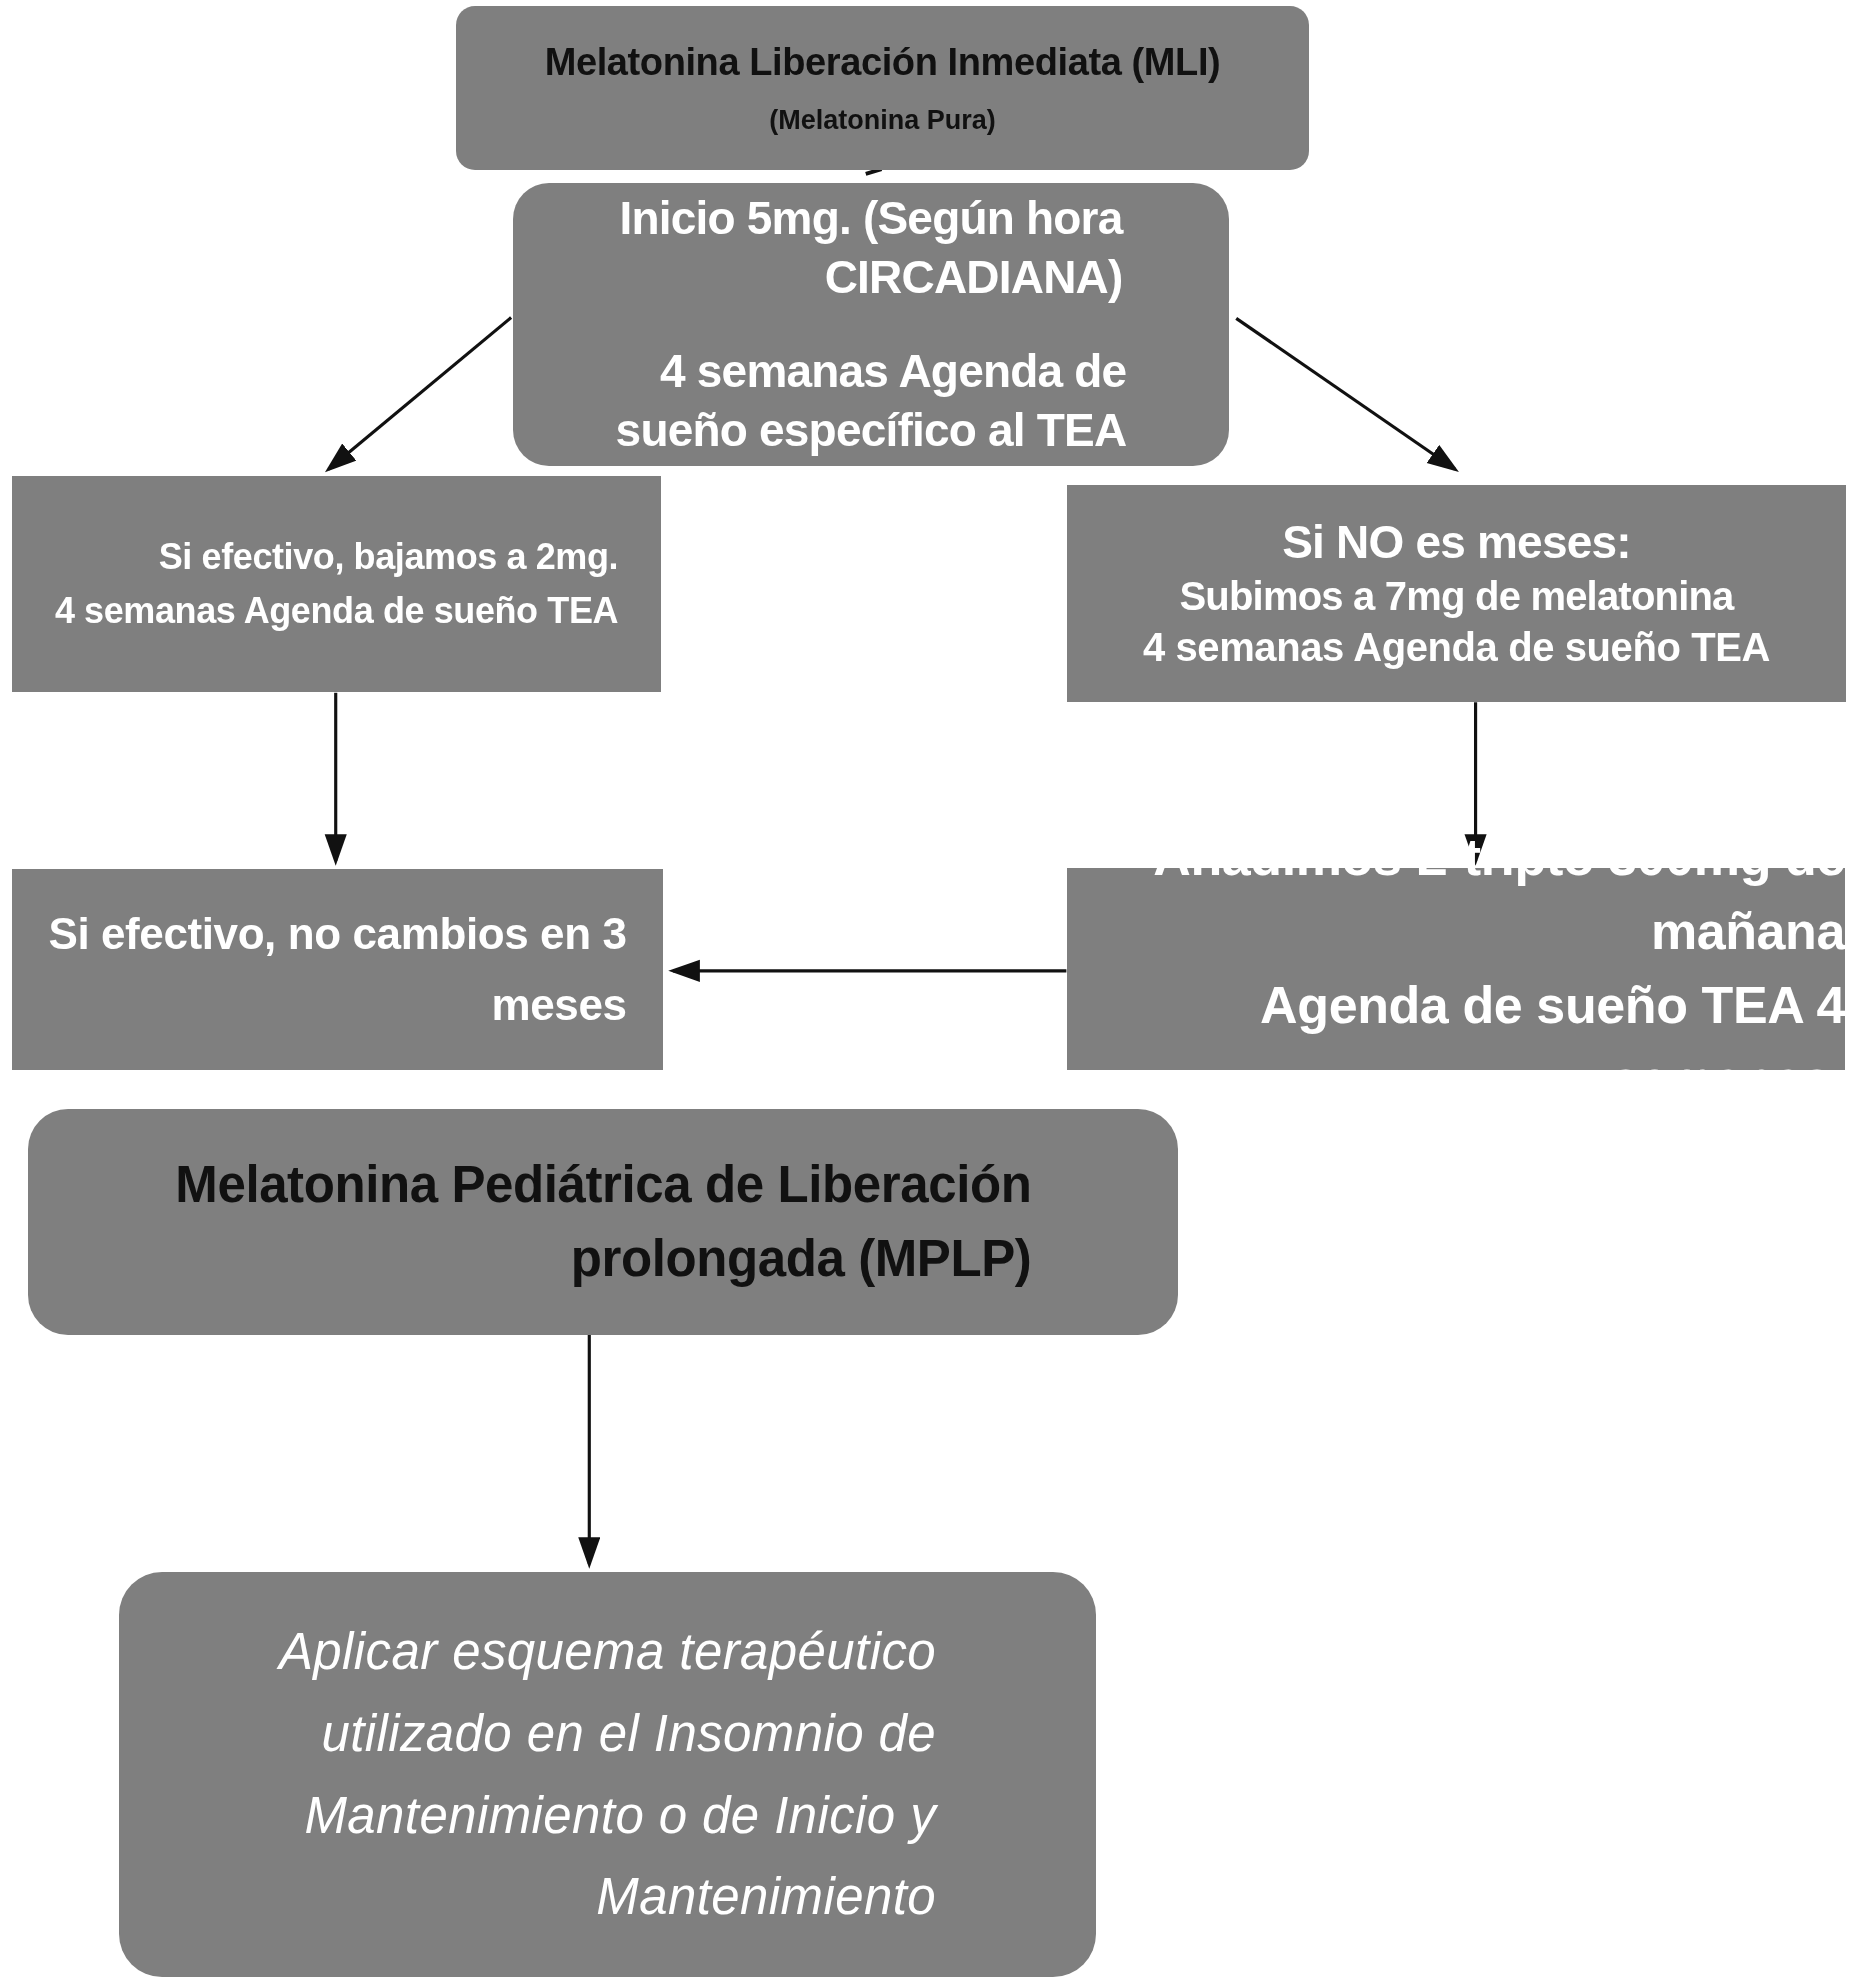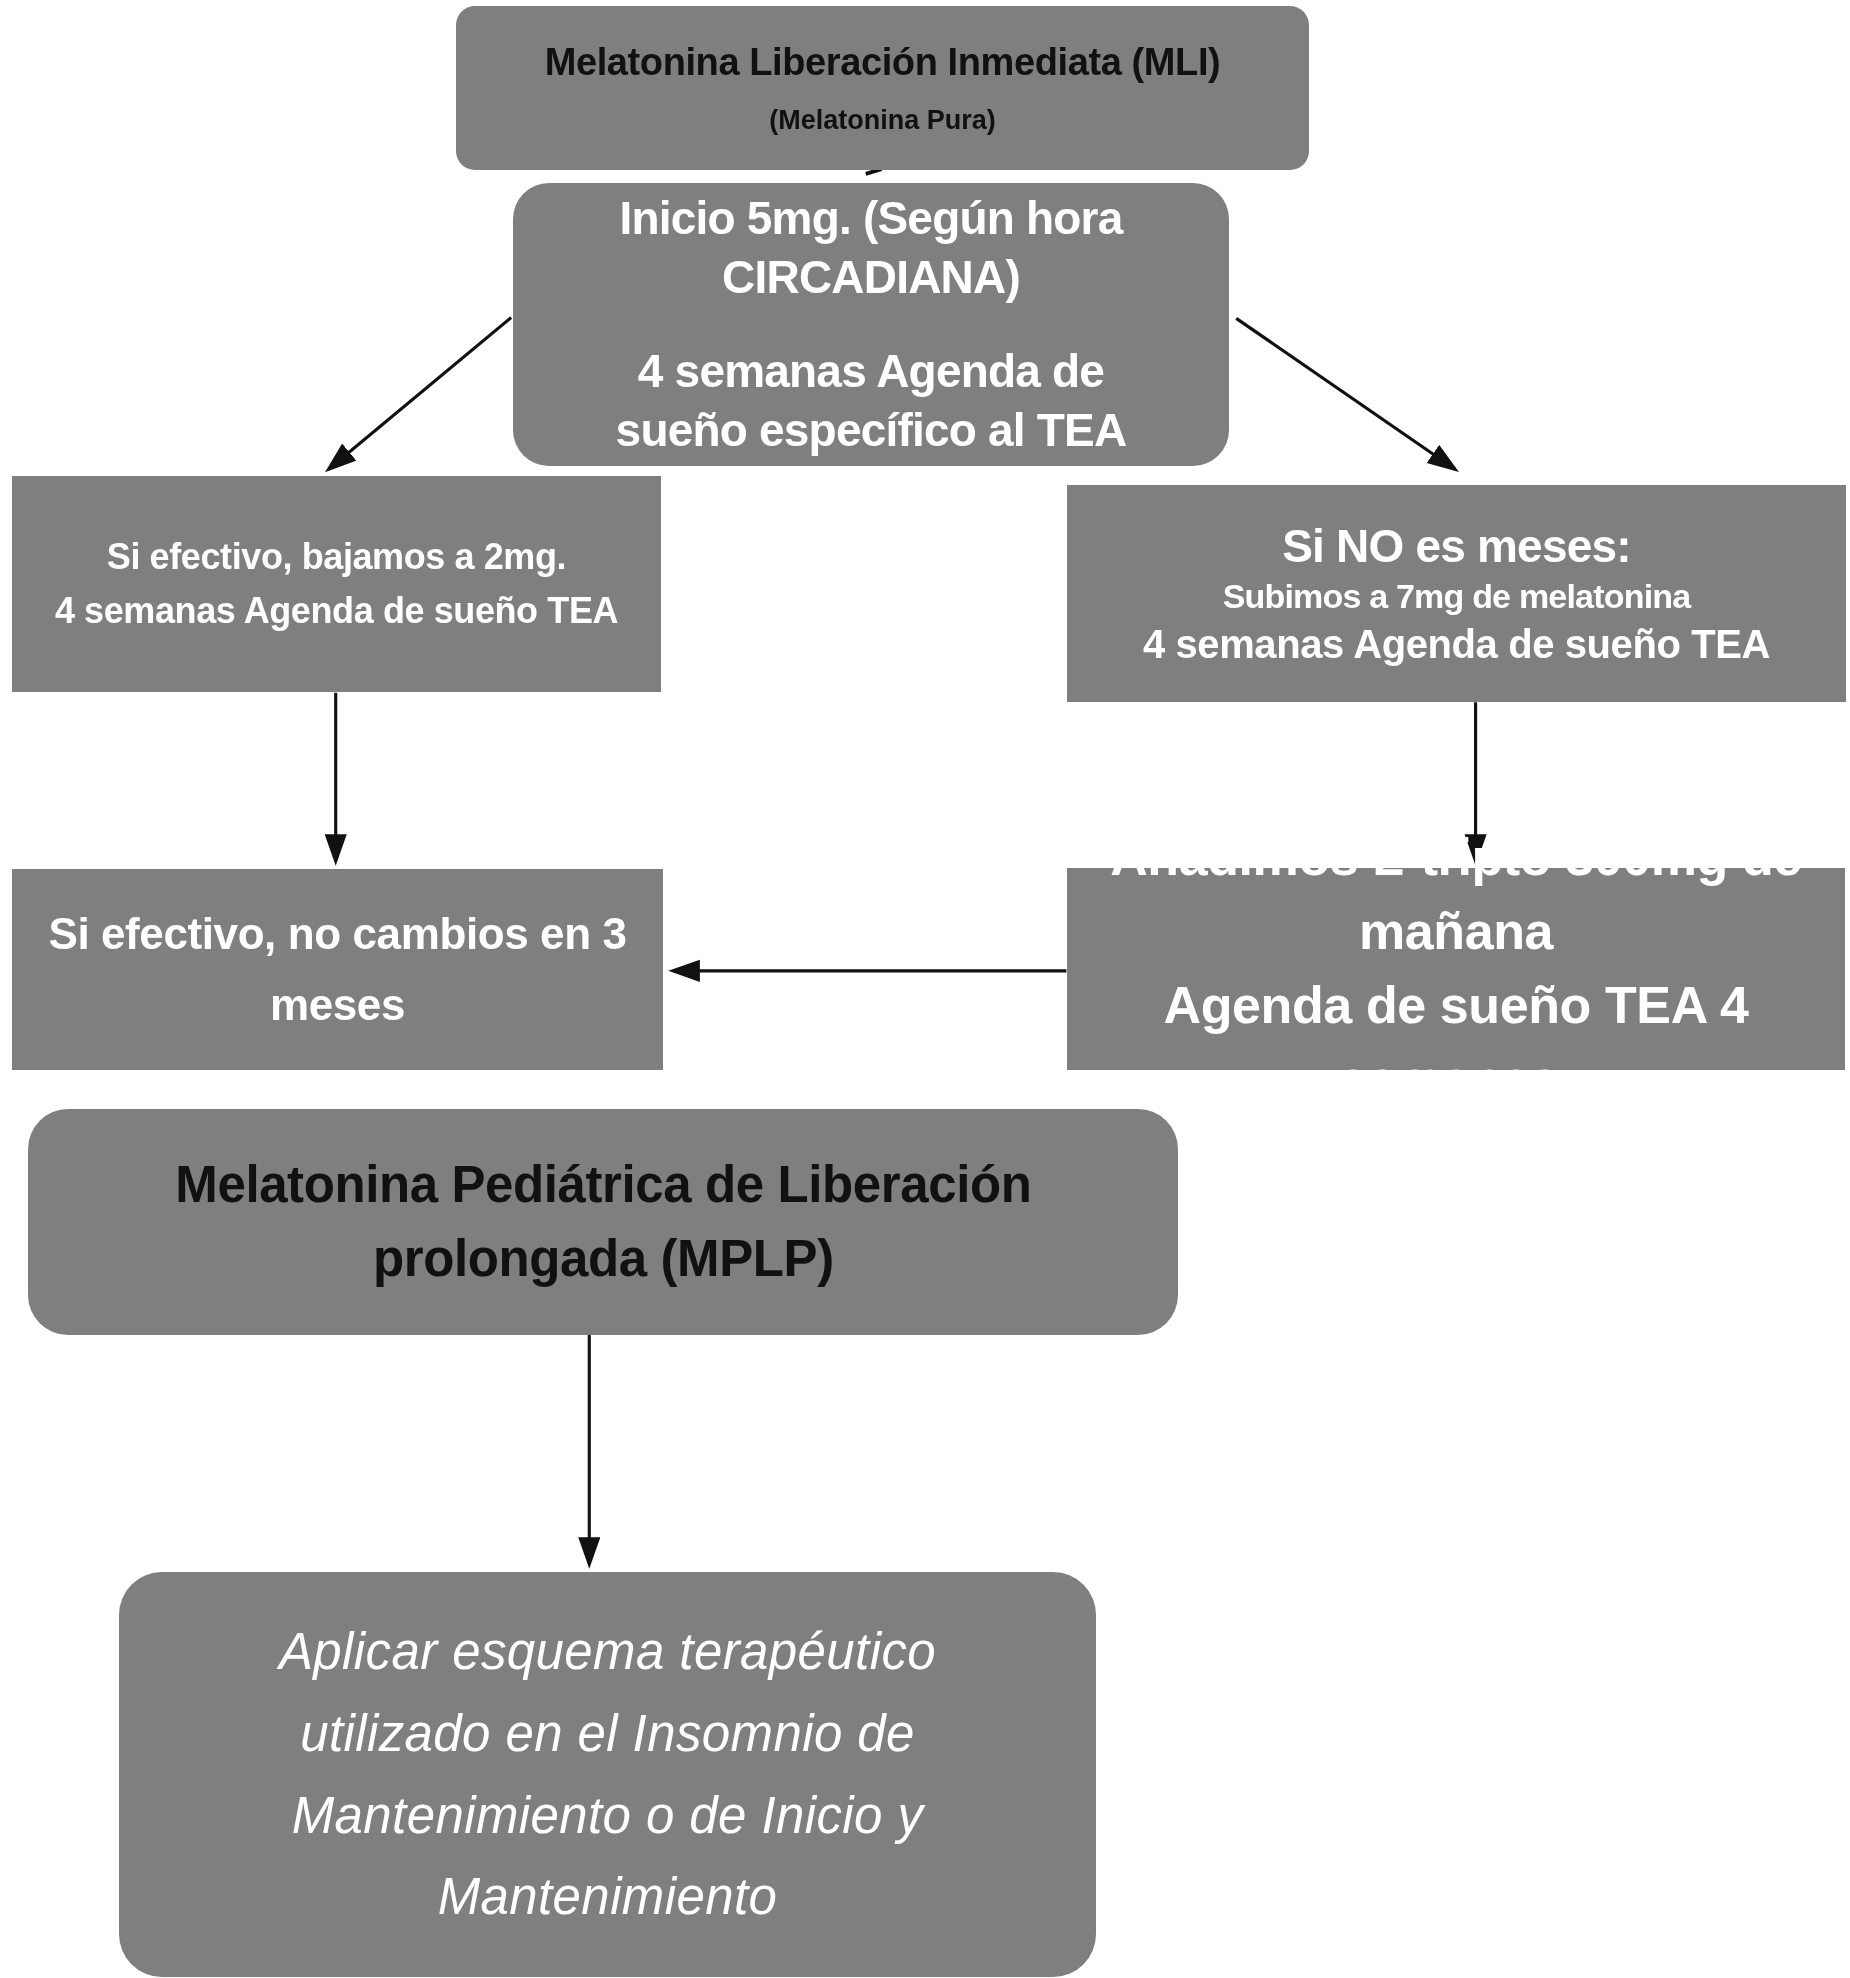--- a/index.html
+++ b/index.html
@@ -14,39 +14,39 @@
   .node {
     position: absolute;
     background: #7f7f7f;
     display: flex;
     flex-direction: column;
     align-items: center;
     justify-content: center;
     text-align: center;
     box-sizing: border-box;
   }
-  .lines { white-space: pre-line; }
+  .lines { white-space: pre-line; text-align: right; }
   .t-dark  { color: #111111; font-weight: 700; }
   .t-light { color: #ffffff; font-weight: 700; }
   .t-thin  { color: #ffffff; font-weight: 400; }
 
   
   #box-mli        { left: 456px;  top: 6.3px;    width: 853px; height: 164px; border-radius: 19px; gap: 20.5px; }
   #box-mli .l1    { font-size: 38px; letter-spacing: -0.4px; }
   #box-mli .l2    { font-size: 27px; }
 
   #box-inicio     { left: 513px;  top: 183px;  width: 716px;  height: 283px; border-radius: 36px; gap: 35px; padding: 16px 32px; }
   #box-inicio .p  { font-size: 46px; line-height: 1.28; letter-spacing: -0.8px; }
 
   #box-efectivo   { left: 12px;   top: 476px;  width: 649px;  height: 216px; border-radius: 0; }
   #box-efectivo .p{ font-size: 36px; line-height: 1.5; letter-spacing: -0.4px; }
 
   #box-no-eficaz  { left: 1067px; top: 485px;  width: 779px;  height: 217px; border-radius: 0; }
   #box-no-eficaz .l1 { font-size: 46px; line-height: 1.25; letter-spacing: -0.8px; }
-  #box-no-eficaz .l2 { font-size: 34px; line-height: 1.25; letter-spacing: -0.8px; }
+  #box-no-eficaz .l2 { font-size: 40px; line-height: 1.25; letter-spacing: -0.8px; }
   #box-no-eficaz .l3 { font-size: 40px; line-height: 1.3;  letter-spacing: -0.4px; }
 
   #box-no-cambios { left: 12px;   top: 869px; width: 651px;  height: 201px; border-radius: 0; }
   #box-no-cambios .p { font-size: 44px; line-height: 1.6; letter-spacing: -0.4px; }
 
   #box-ltripto    { left: 1067px; top: 868px; width: 778px;  height: 202px; border-radius: 0; }
   #box-ltripto .p { font-size: 52px; line-height: 1.42; letter-spacing: -0.4px; }
 
   #box-mplp       { left: 28.4px;   top: 1109px; width: 1150px; height: 226px; border-radius: 40px; }
   #box-mplp .p    { font-size: 51px; line-height: 1.45; letter-spacing: -0.4px; }

